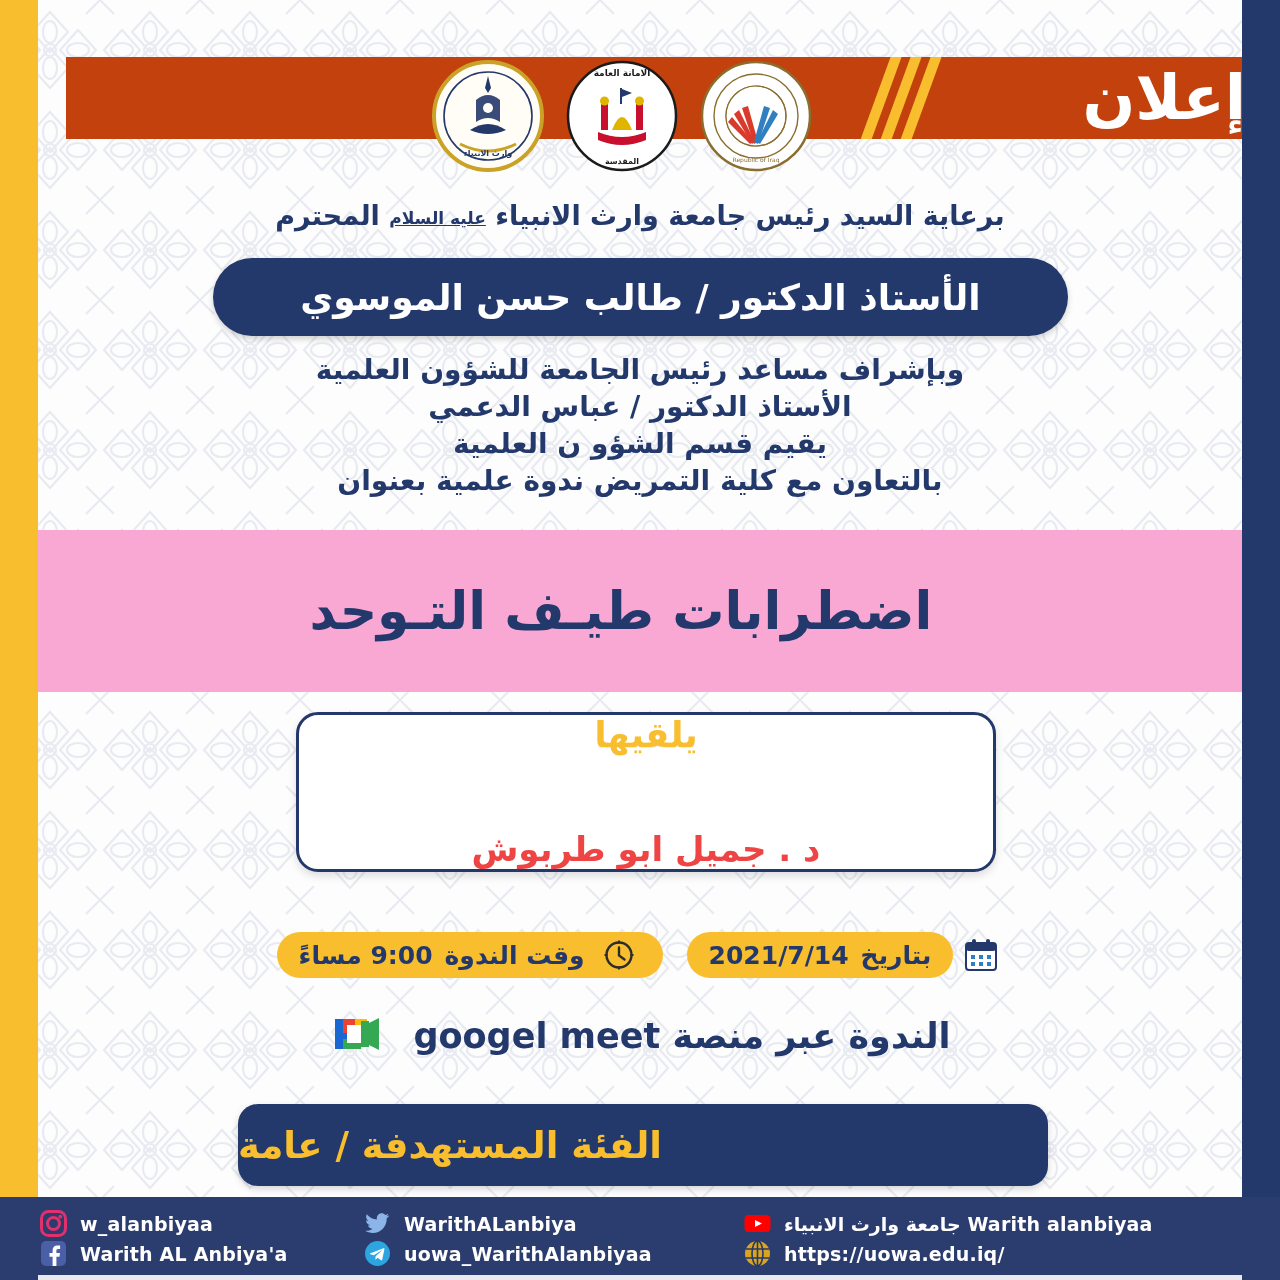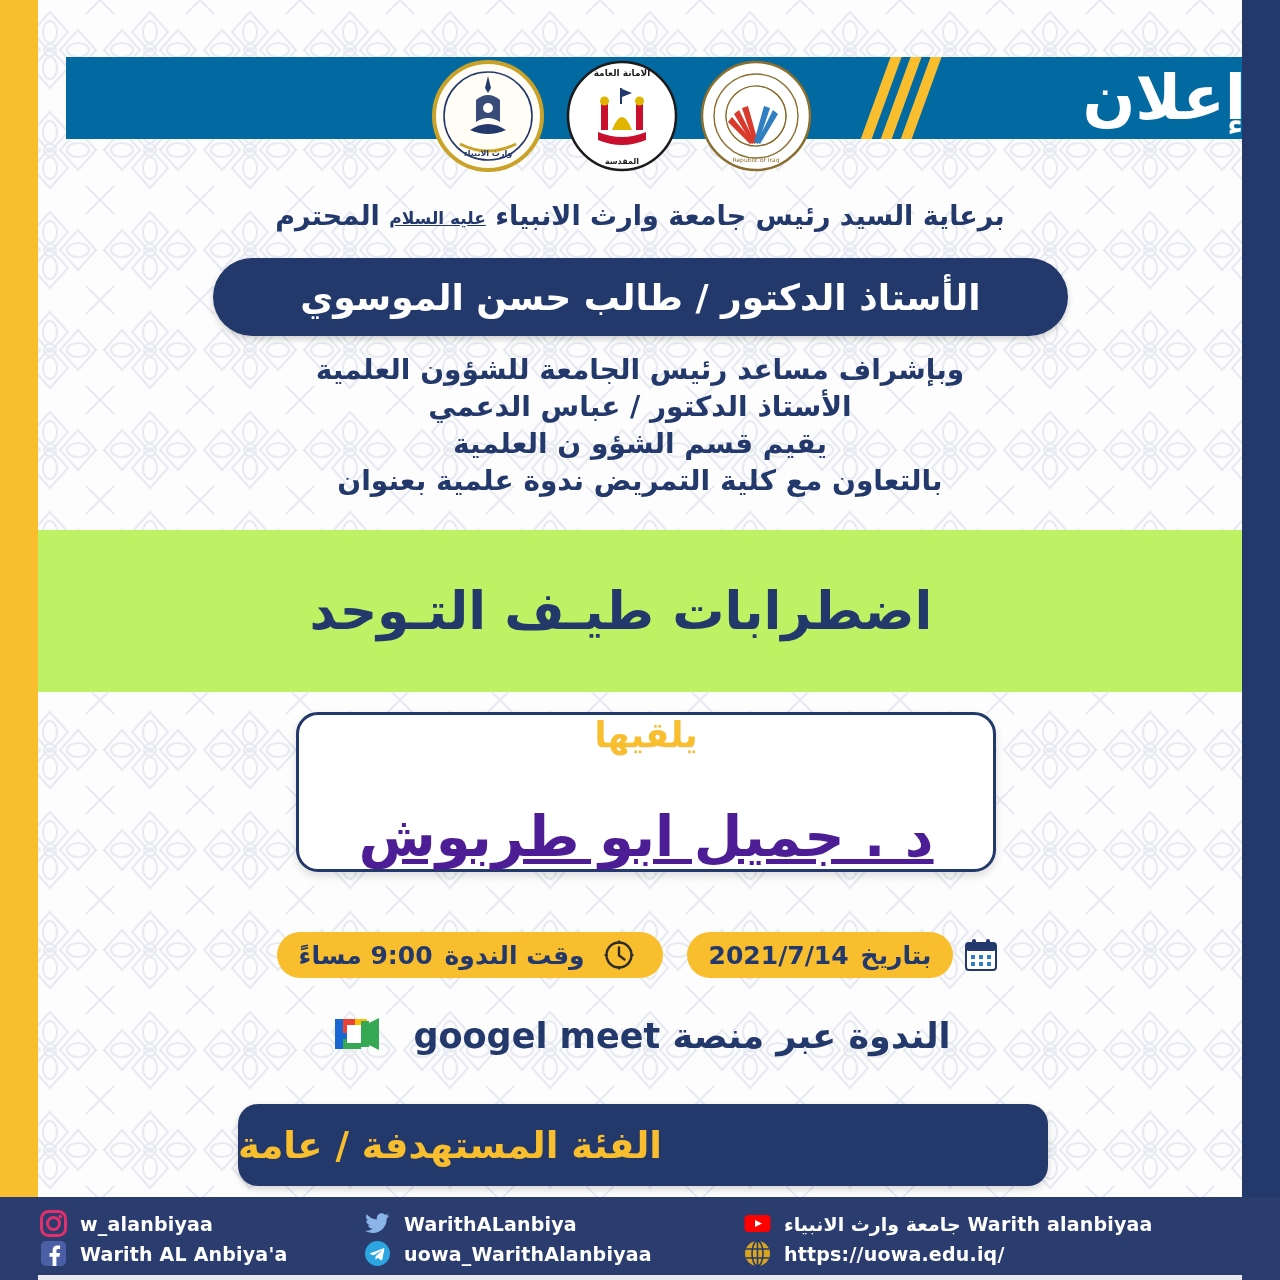--- a/index.html
+++ b/index.html
@@ -27,21 +27,21 @@
     background:#23386B; z-index:4;
   }
   .bottom-yellow-left{
     position:absolute; left:0; top:1155px; width:38px; height:42px;
     background:#F9BE2D; z-index:5;
   }
 
   
   .header-band{
     position:absolute; left:38px; top:57px; right:0; height:82px;
-    background:#0369a1; z-index:3; overflow:hidden;margin-left:28px;
+    background:#c2410c; z-index:3; overflow:hidden;margin-left:28px;
   }
   .stripes{
     position:absolute; right:332px; top:-10px; width:90px; height:135px;
   }
   .stripe{
     position:absolute; top:-14px; width:11px; height:150px;
     background:#F9BE2D; transform:skewX(-20deg);
   }
   .stripe.s1{ left:14px; }
   .stripe.s2{ left:34px; }
@@ -86,44 +86,43 @@
     color:#23386B; font-weight:bold; line-height:1.32;
   }
   .supervision .l1{ font-size:28px; }
   .supervision .l2{ font-size:28px; }
   .supervision .l3{ font-size:28px; }
   .supervision .l4{ font-size:28px; }
 
   
   .title-band{
     position:absolute; left:0; top:530px; right:38px; height:162px;
-    background:#bef264; z-index:3;
+    background:#f9a8d4; z-index:3;
     display:flex; align-items:center; justify-content:center;
   }
   .title-band span{
     color:#23386B; font-size:52px; font-weight:bold; direction:rtl;
     letter-spacing:2px;
   }
 
   
   .speaker-box{
     position:absolute; left:296px; width:700px; top:712px; height:160px;
     background:#FFFFFF; border:3px solid #23386B; border-radius:22px;
     z-index:3; display:flex; flex-direction:column;
     align-items:center; justify-content:space-between;
     box-shadow:0 4px 8px rgba(0,0,0,.13);
   }
   .speaker-label{
     color:#F9BE2D; font-size:35px; font-weight:bold; direction:rtl;
     margin-bottom:2px; text-shadow:0 1px 0 rgba(0,0,0,.07);
   }
   .speaker-name{
-    color:#4c1d95; font-size:56px; font-weight:bold; direction:rtl;
+    color:#ef4444; font-size:34px; font-weight:bold; direction:rtl;
     letter-spacing:2px;
-    text-decoration:underline;
   }
 
   
   .meta-row{
     position:absolute; left:0; right:0; top:925px; height:60px;
     display:flex; align-items:center; justify-content:center;
     gap:24px; z-index:3; direction:rtl;
   }
   .pill{
     height:46px; background:#F9BE2D; border-radius:26px;

